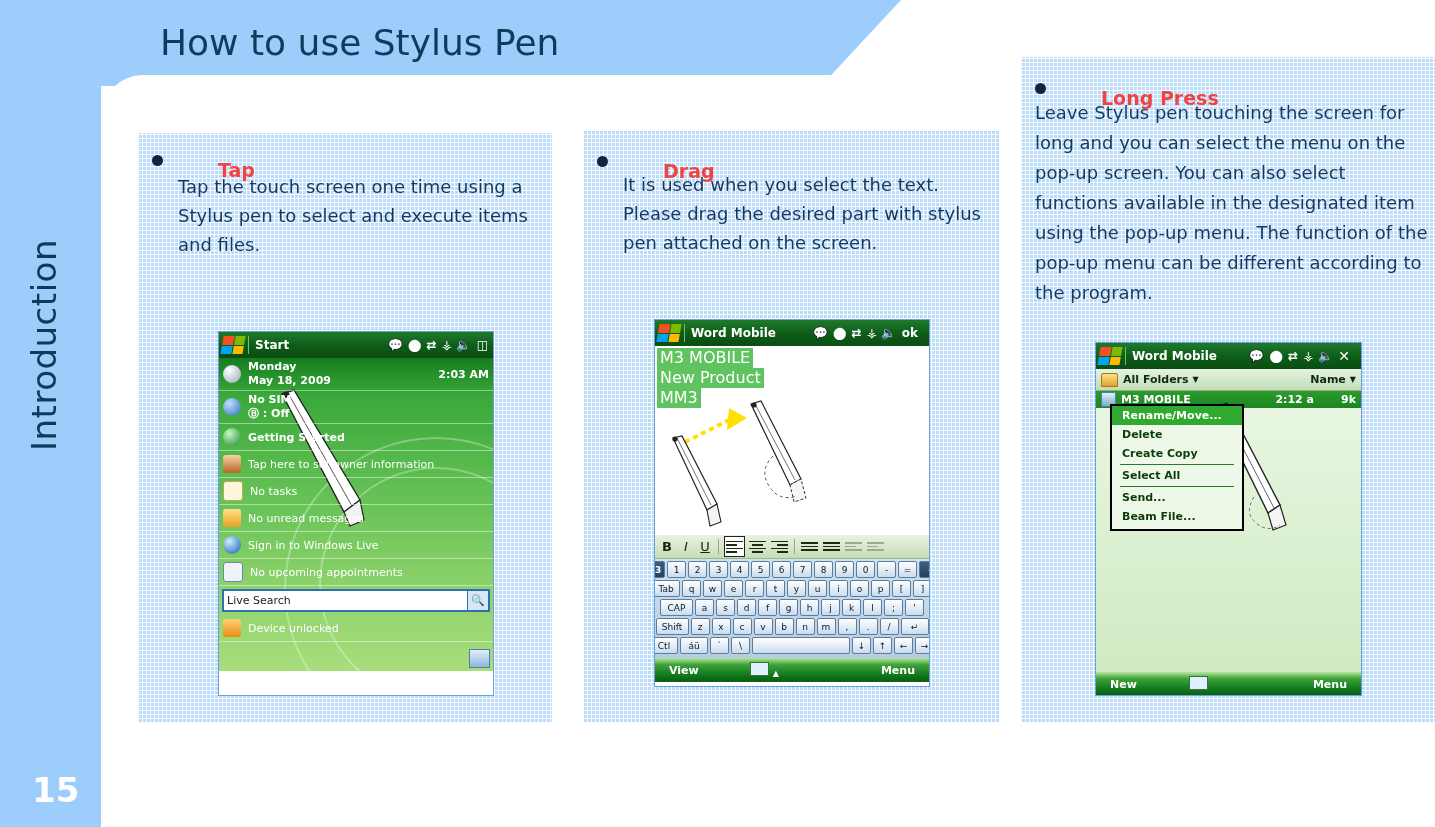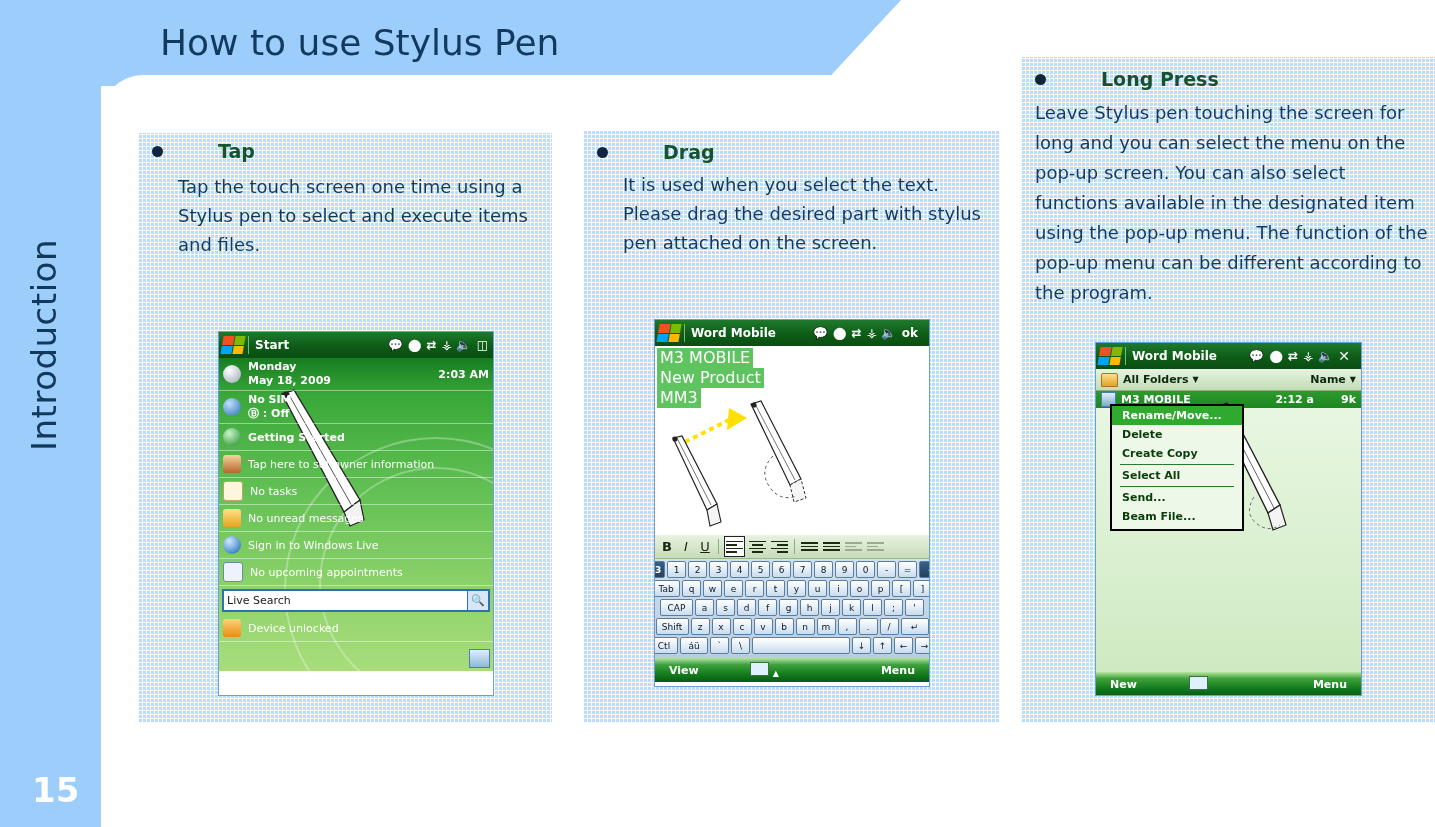--- a/index.html
+++ b/index.html
@@ -56,22 +56,22 @@
   #panel-drag{ left:583px; top:131px; width:416px; height:592px; }
   #panel-longpress{ left:1021px; top:57px; width:414px; height:666px; }
 
   
   .sect-head{ position:absolute; display:flex; align-items:center; }
   .bullet{
     width:11px;height:11px;border-radius:50%;background:#10243f;
     flex:none;
   }
   .sect-title{
-    font-size:19px;font-weight:bold;color:#14532d;margin-left:55px;
-    font-family:"DejaVu Sans", sans-serif;white-space:nowrap;
+    font-size:19px;font-weight:bold;color:#ef4444;margin-left:55px;
+    font-family:"DejaVu Sans", sans-serif;white-space:nowrap;margin-top:19px;
   }
   .sect-body{
     position:absolute;font-size:18px;color:#16385c;line-height:29px;
     font-family:"DejaVu Sans", sans-serif;
   }
   #tap-head{ left:152px; top:140px; }
   #tap-body{ left:178px; top:172px; width:360px; }
   #drag-head{ left:597px; top:141px; }
   #drag-body{ left:623px; top:170px; width:372px; }
   #lp-head{ left:1035px; top:68px; }

